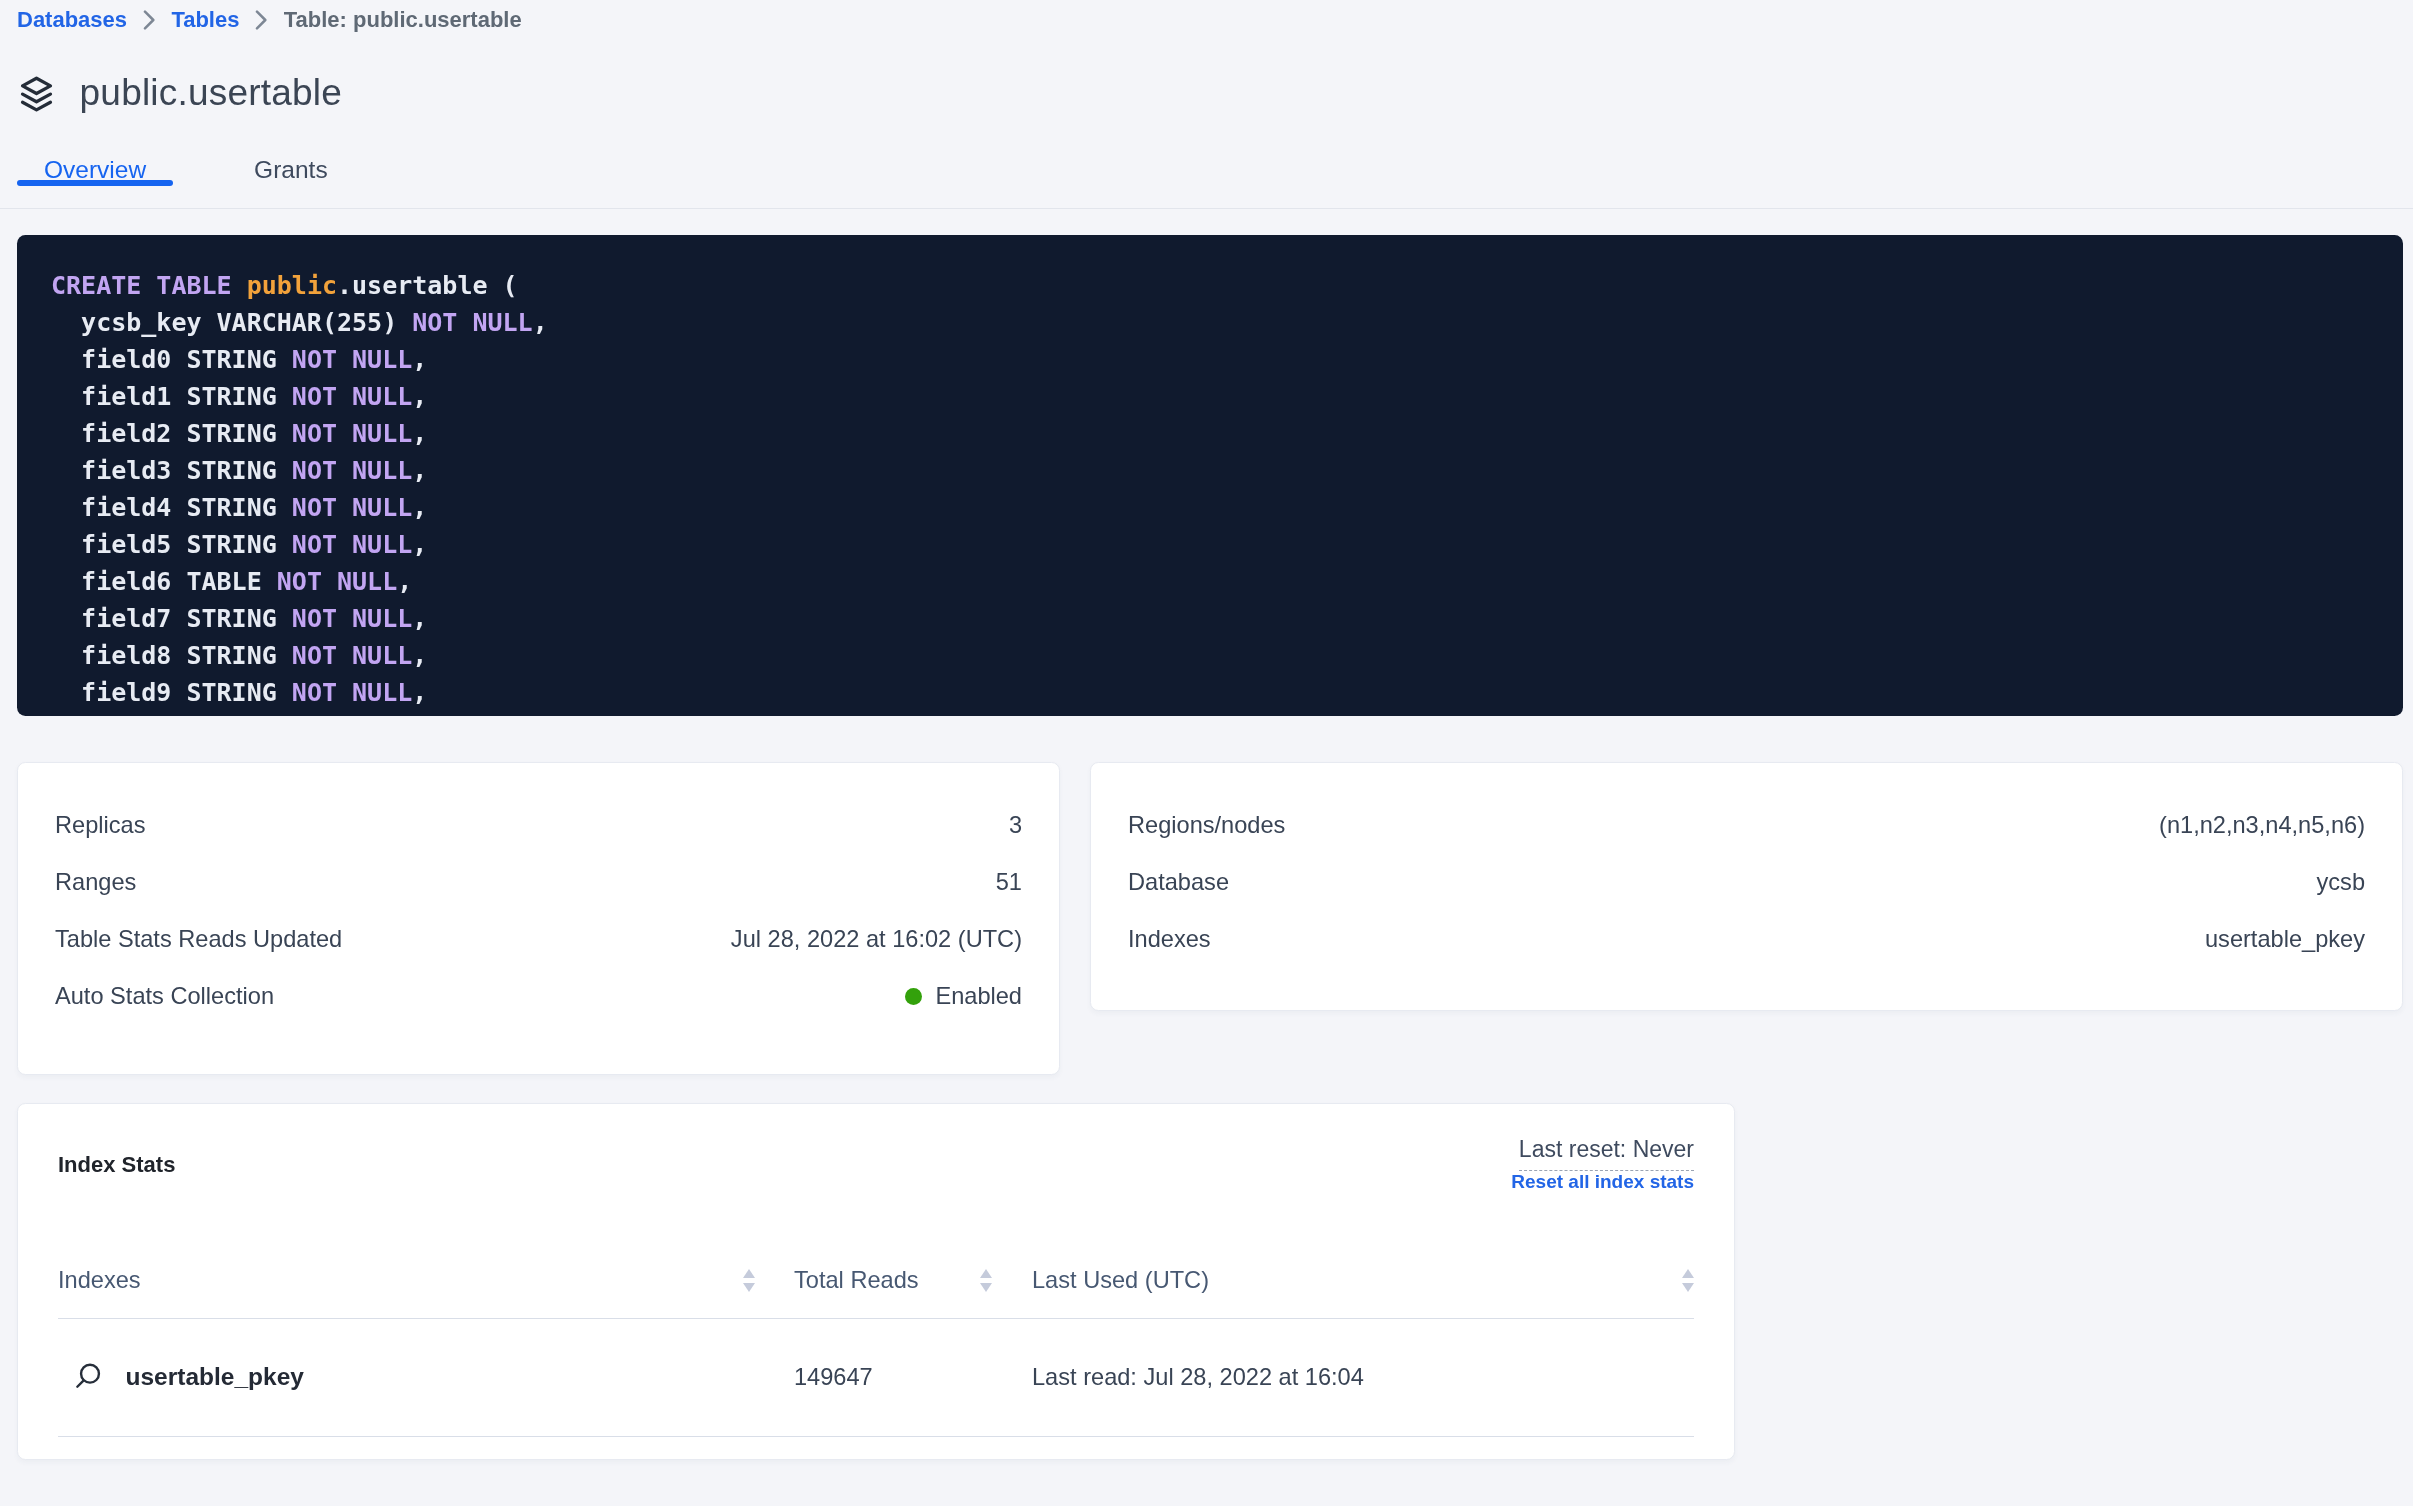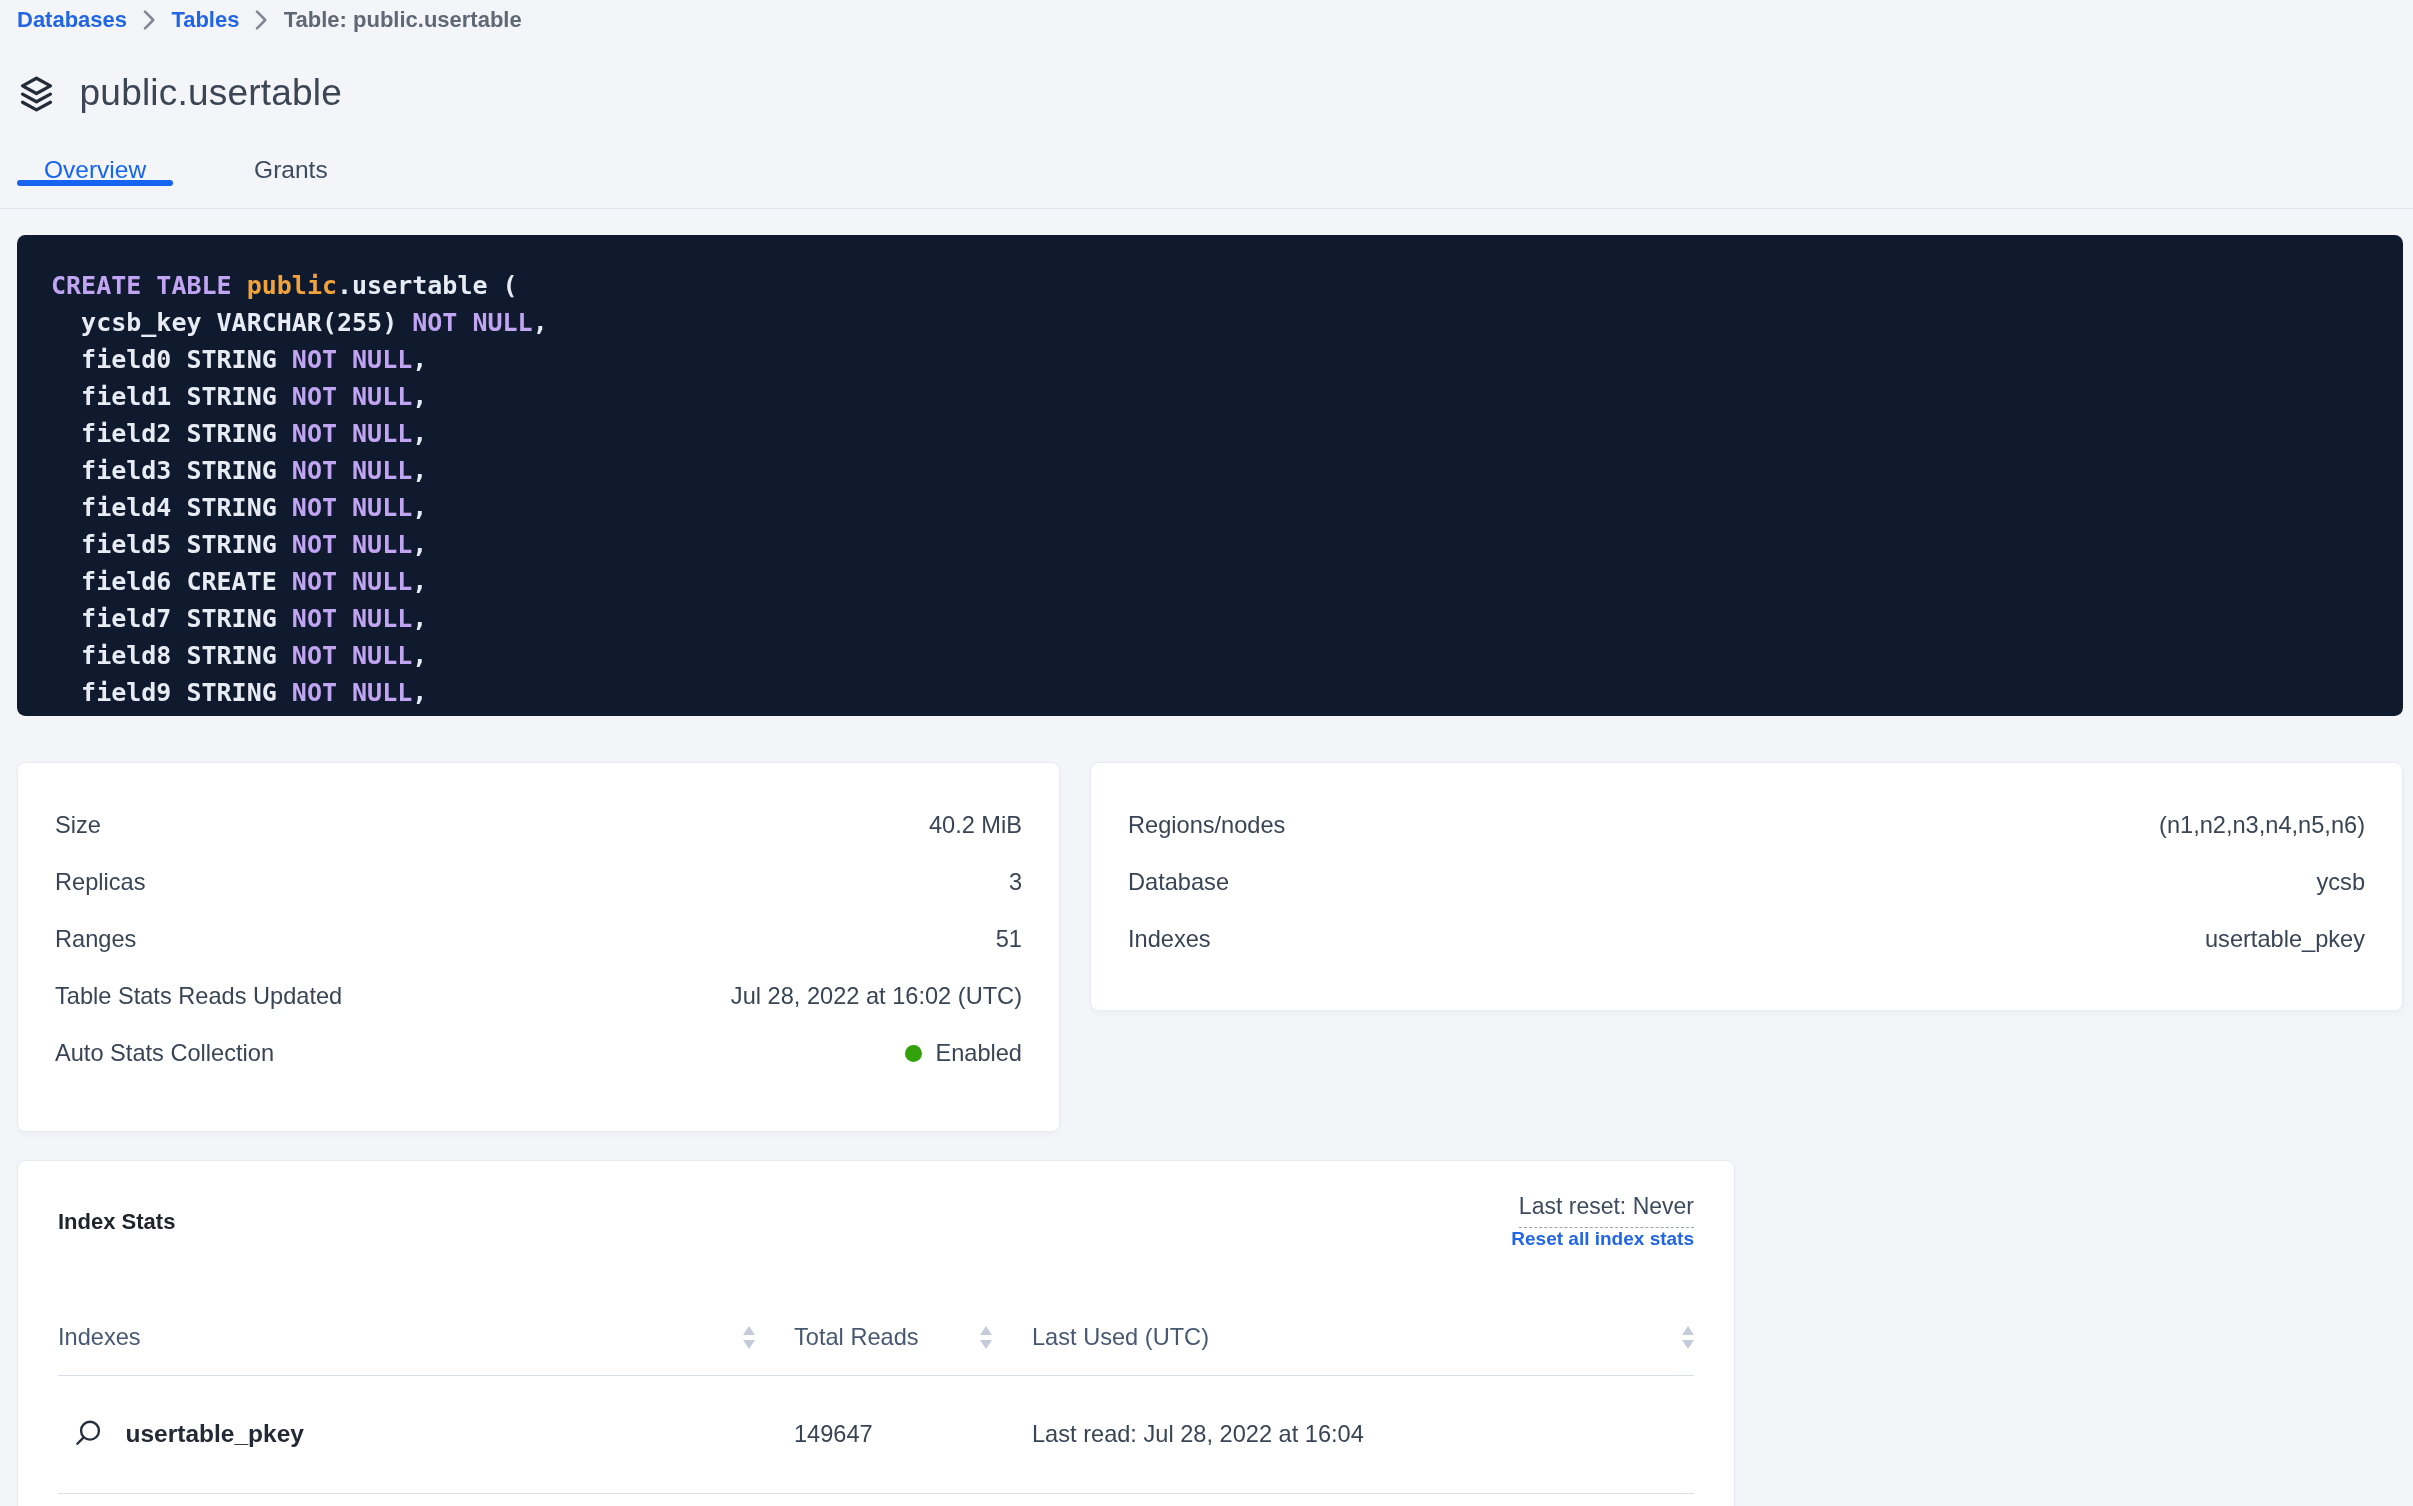--- a/index.html
+++ b/index.html
@@ -117,34 +117,28 @@
 
   <div class="codeblock" id="codeblock">
       <div class="code-line"><span class="tok-kw">CREATE TABLE </span><span class="tok-schema">public</span><span class="tok-plain">.usertable (</span></div>
       <div class="code-line"><span class="tok-plain">  ycsb_key VARCHAR(255) </span><span class="tok-kw">NOT NULL</span><span class="tok-plain">,</span></div>
       <div class="code-line"><span class="tok-plain">  field0 STRING </span><span class="tok-kw">NOT NULL</span><span class="tok-plain">,</span></div>
       <div class="code-line"><span class="tok-plain">  field1 STRING </span><span class="tok-kw">NOT NULL</span><span class="tok-plain">,</span></div>
       <div class="code-line"><span class="tok-plain">  field2 STRING </span><span class="tok-kw">NOT NULL</span><span class="tok-plain">,</span></div>
       <div class="code-line"><span class="tok-plain">  field3 STRING </span><span class="tok-kw">NOT NULL</span><span class="tok-plain">,</span></div>
       <div class="code-line"><span class="tok-plain">  field4 STRING </span><span class="tok-kw">NOT NULL</span><span class="tok-plain">,</span></div>
       <div class="code-line"><span class="tok-plain">  field5 STRING </span><span class="tok-kw">NOT NULL</span><span class="tok-plain">,</span></div>
-      <div class="code-line"><span class="tok-plain">  field6 CREATE </span><span class="tok-kw">NOT NULL</span><span class="tok-plain">,</span></div>
+      <div class="code-line"><span class="tok-plain">  field6 TABLE </span><span class="tok-kw">NOT NULL</span><span class="tok-plain">,</span></div>
       <div class="code-line"><span class="tok-plain">  field7 STRING </span><span class="tok-kw">NOT NULL</span><span class="tok-plain">,</span></div>
       <div class="code-line"><span class="tok-plain">  field8 STRING </span><span class="tok-kw">NOT NULL</span><span class="tok-plain">,</span></div>
       <div class="code-line"><span class="tok-plain">  field9 STRING </span><span class="tok-kw">NOT NULL</span><span class="tok-plain">,</span></div>
     </div>
 
   <div class="cards-row">
     <section class="card card-left" id="card-left">
-        <div class="stat-row">
-          <span class="stat-label">Size</span>
-          <span class="stat-value">
-            <span>40.2 MiB</span>
-          </span>
-        </div>
         <div class="stat-row">
           <span class="stat-label">Replicas</span>
           <span class="stat-value">
             <span>3</span>
           </span>
         </div>
         <div class="stat-row">
           <span class="stat-label">Ranges</span>
           <span class="stat-value">
             <span>51</span>

